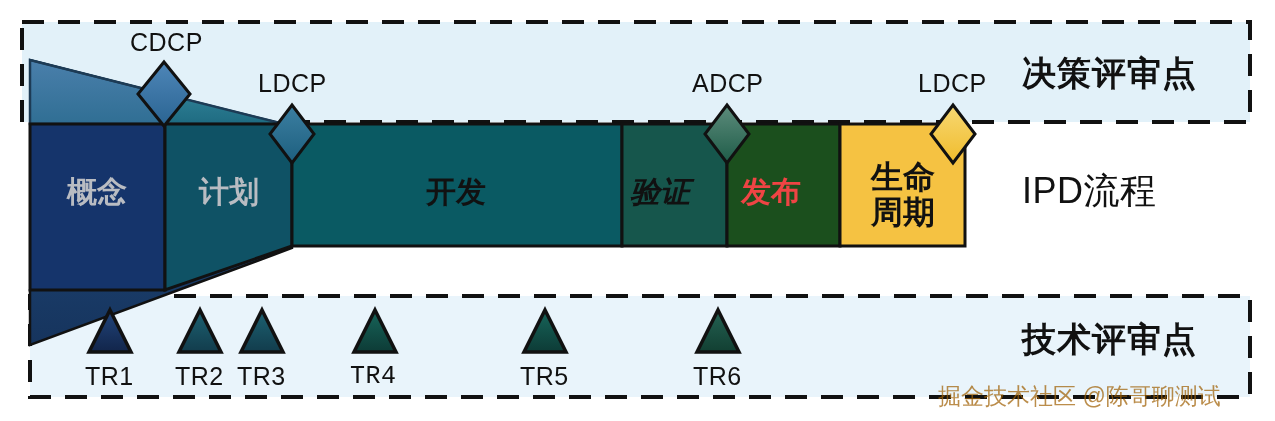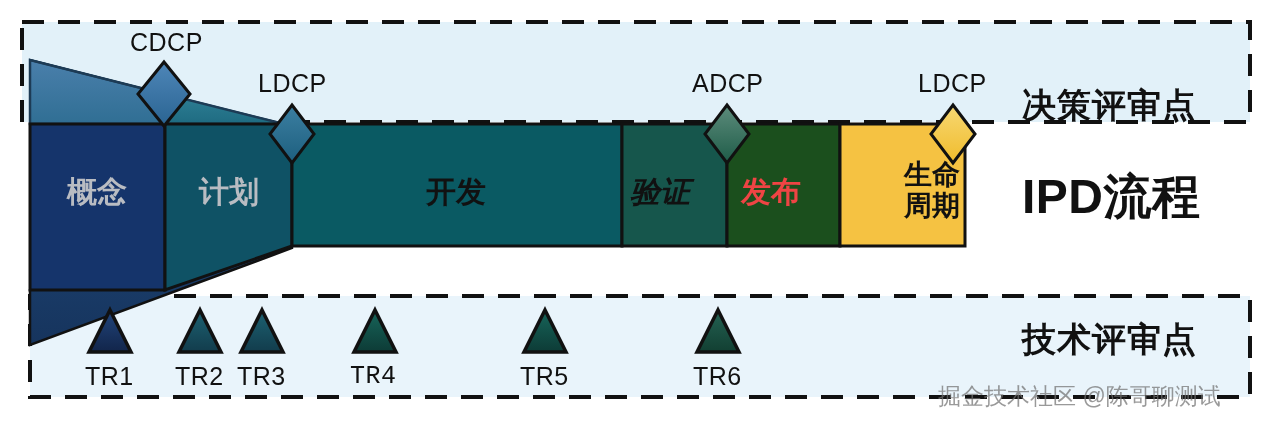--- a/index.html
+++ b/index.html
@@ -36,38 +36,38 @@
   }
   .tr-name {
     font-size: 25px;
     letter-spacing: 0.5px;
   }
   .stage-cn {
     font-size: 30px;
     font-weight: 700;
   }
   .stage-cn.two-line {
-    font-size: 28px;
+    font-size: 32px;
     line-height: 1.1;
-    text-align: right;
+    text-align: center;
   }
   .legend-bold {
     font-size: 34px;
     font-weight: 700;
     letter-spacing: 1px;
   }
   .legend-plain {
-    font-size: 48px;
-    font-weight: 700;
+    font-size: 36px;
+    font-weight: 400;
     letter-spacing: 0.5px;
   }
   .watermark {
     position: absolute;
     font-size: 23px;
-    color: #737373;
+    color: #a16207;
     opacity: 0.72;
     white-space: nowrap;
   }
 </style>
 </head>
 <body>
 
 <div id="stage">
 
   <svg width="1275" height="421" viewBox="0 0 1275 421">
@@ -174,19 +174,19 @@
     <div>周期</div>
   </div>
 
   <div class="ov-label tr-name" style="left:85px; top:364px;text-align:center;">TR1</div>
   <div class="ov-label tr-name" style="left:175px; top:364px;">TR2</div>
   <div class="ov-label tr-name" style="left:237px; top:364px;">TR3</div>
   <div class="ov-label tr-name" style="left:350px; top:364px;font-family:Liberation Mono, monospace;">TR4</div>
   <div class="ov-label tr-name" style="left:520px; top:364px;">TR5</div>
   <div class="ov-label tr-name" style="left:693px; top:364px;">TR6</div>
 
-  <div class="ov-label legend-bold" style="left:1022px; top:56px;margin-top:32px;">决策评审点</div>
+  <div class="ov-label legend-bold" style="left:1022px; top:56px;">决策评审点</div>
   <div class="ov-label legend-plain" style="left:1022px; top:173px;">IPD流程</div>
   <div class="ov-label legend-bold" style="left:1022px; top:322px;">技术评审点</div>
 
   <div class="watermark" style="left:938px; top:381px;">掘金技术社区 @陈哥聊测试</div>
 
 </div>
 
 </body></html>

